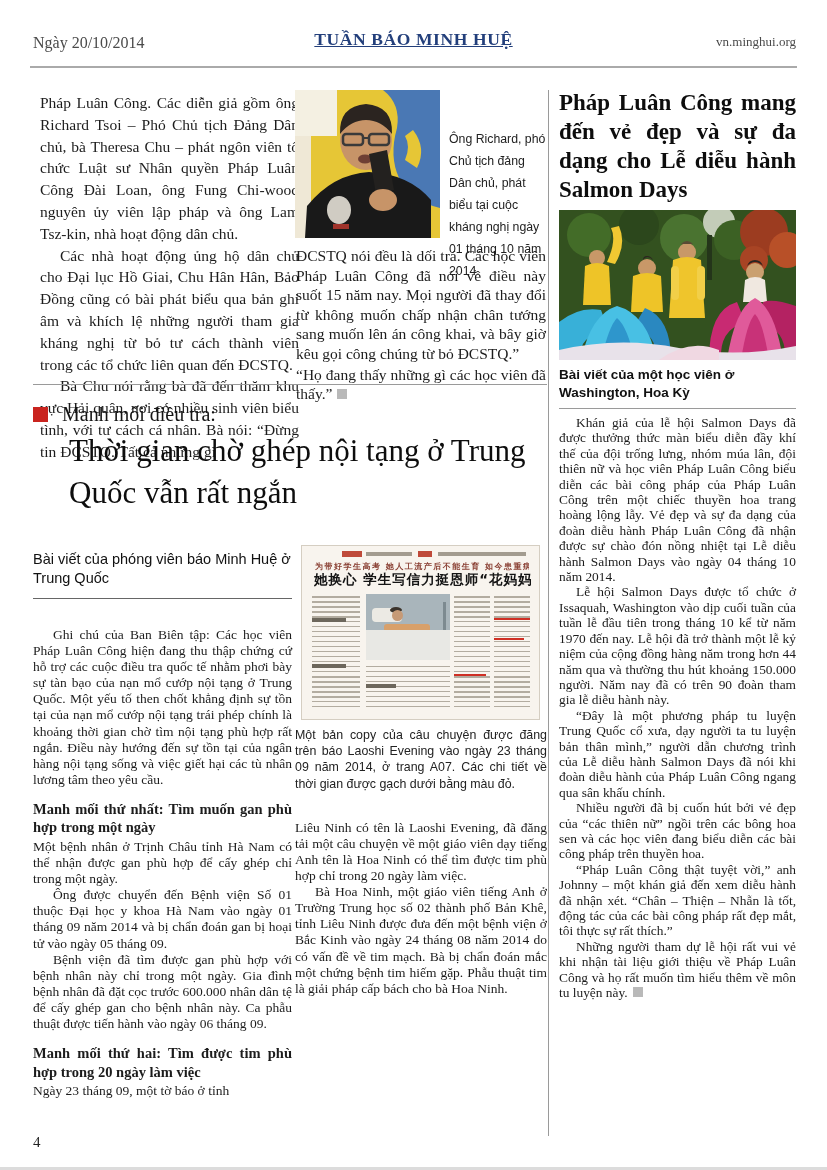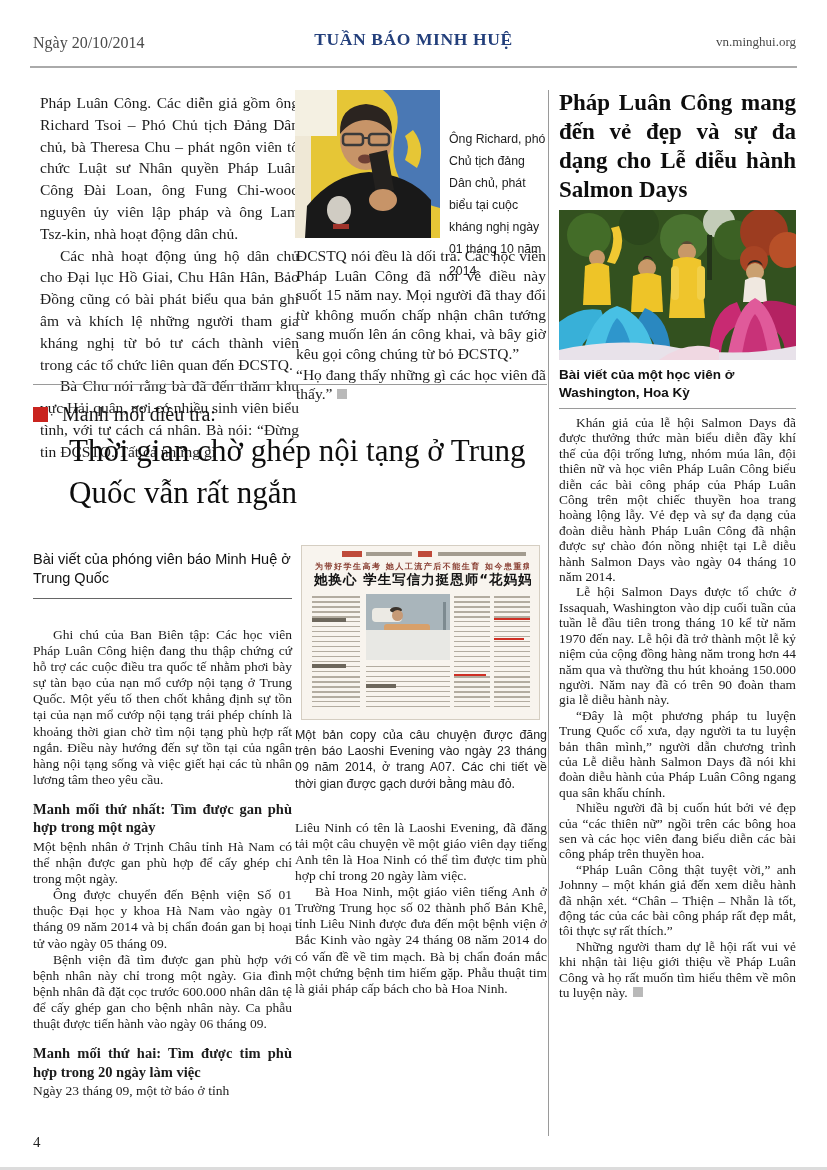--- a/index.html
+++ b/index.html
@@ -1,21 +1,21 @@
 <!DOCTYPE html>
 <html><head>
 <meta charset="utf-8">
 <style>
   html,body{margin:0;padding:0;background:#fff;}
   #page{position:relative;width:827px;height:1170px;background:#ffffff;overflow:hidden;
         font-family:"Liberation Serif",serif;color:#1c1c1c;}
   
   .hdr-date{position:absolute;left:33px;top:34px;font-size:16px;color:#4a4a4a;}
   .hdr-title{position:absolute;left:0;right:0;top:29px;text-align:center;font-size:17.5px;
-             font-weight:bold;color:#233f7b;letter-spacing:.6px;}
+             font-weight:bold;color:#233f7b;letter-spacing:.6px;text-decoration:underline;}
   .hdr-site{position:absolute;right:31px;top:34px;font-size:13px;color:#4a4a4a;}
   .hdr-rule{position:absolute;left:30px;top:66px;width:767px;height:2px;background:#aaa;}
   
   .big-body{font-size:15.5px;line-height:21.8px;text-align:justify;}
   .big-body p{margin:0;}
   .sm-body{font-size:13.5px;line-height:16.1px;text-align:justify;margin-top:28px;}
   .sm-body p{margin:0;}
   .ind{text-indent:20px;}
   .ind3{text-indent:17px;}
   .end-mk{display:inline-block;width:10px;height:10px;background:#b9b9b9;margin-left:5px;vertical-align:baseline;}
@@ -118,21 +118,21 @@
   <div class="ruleA"></div>
 
   <div class="kicker"><span class="kicker-sq"></span><span>Manh mối điều tra:</span></div>
   <div class="headline2">Thời gian chờ ghép nội tạng ở Trung Quốc vẫn rất ngắn</div>
 
   <div class="bc1">
     <div class="byline">Bài viết của phóng viên báo Minh Huệ ở Trung Quốc</div>
     <div class="byline-rule"></div>
     <div class="sm-body">
       <p class="ind">Ghi chú của Ban Biên tập: Các học viên Pháp Luân Công hiện đang thu thập chứng cứ hỗ trợ các cuộc điều tra quốc tế nhằm phơi bày sự tàn bạo của nạn mổ cướp nội tạng ở Trung Quốc. Một yếu tố then chốt khẳng định sự tồn tại của nạn mổ cướp nội tạng trái phép chính là khoảng thời gian chờ tìm nội tạng phù hợp rất ngắn. Điều này hướng đến sự tồn tại của ngân hàng nội tạng sống và việc giết hại các tù nhân lương tâm theo yêu cầu.</p>
-      <p class="subhead">Manh mối thứ nhất: Tìm được gan phù hợp trong một ngày</p>
+      <p class="subhead">Manh mối thứ nhất: Tìm muốn gan phù hợp trong một ngày</p>
       <p>Một bệnh nhân ở Trịnh Châu tỉnh Hà Nam có thể nhận được gan phù hợp để cấy ghép chỉ trong một ngày.</p>
       <p class="ind">Ông được chuyển đến Bệnh viện Số 01 thuộc Đại học y khoa Hà Nam vào ngày 01 tháng 09 năm 2014 và bị chẩn đoán gan bị hoại tử vào ngày 05 tháng 09.</p>
       <p class="ind">Bệnh viện đã tìm được gan phù hợp với bệnh nhân này chỉ trong một ngày. Gia đình bệnh nhân đã đặt cọc trước 600.000 nhân dân tệ để cấy ghép gan cho bệnh nhân này. Ca phẫu thuật được tiến hành vào ngày 06 tháng 09.</p>
       <p class="subhead">Manh mối thứ hai: Tìm được tim phù hợp trong 20 ngày làm việc</p>
       <p>Ngày 23 tháng 09, một tờ báo ở tỉnh</p>
     </div>
   </div>
 
   <div class="bc2">
     <div class="scan">

